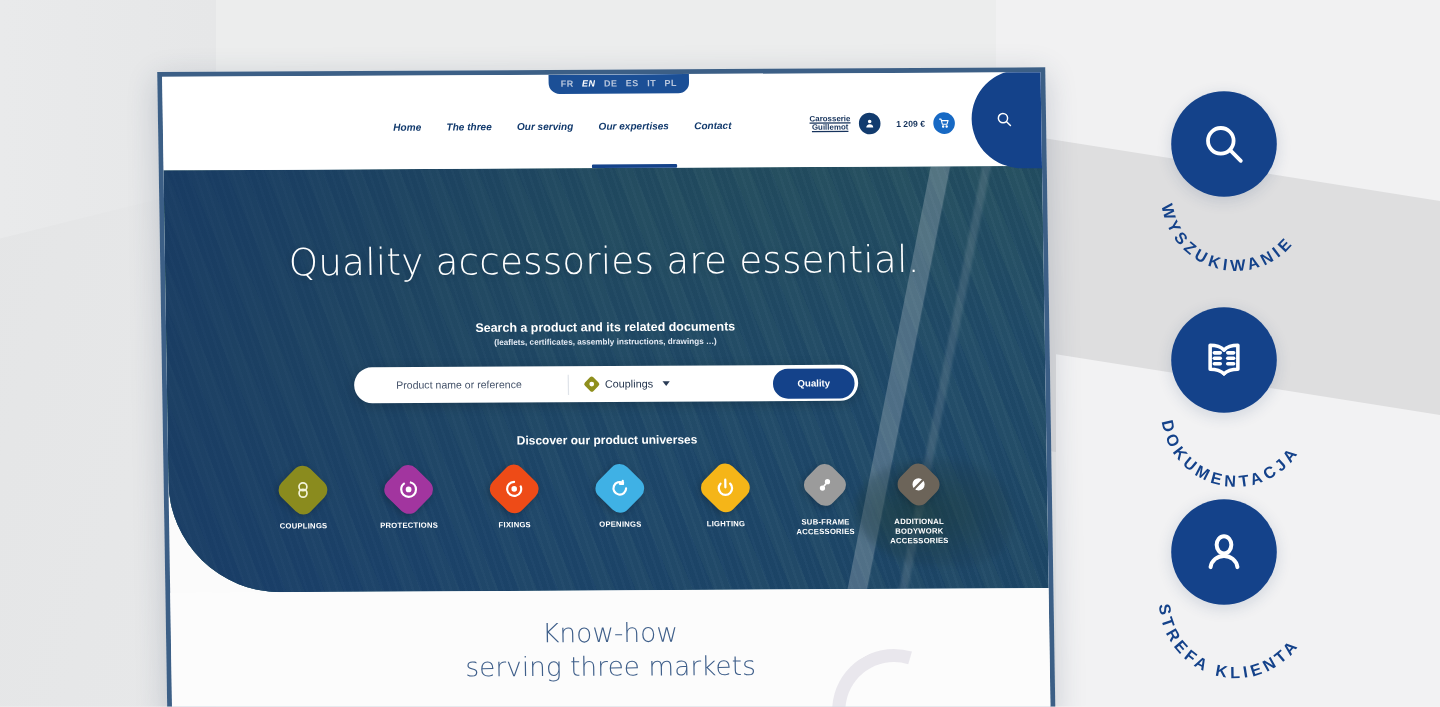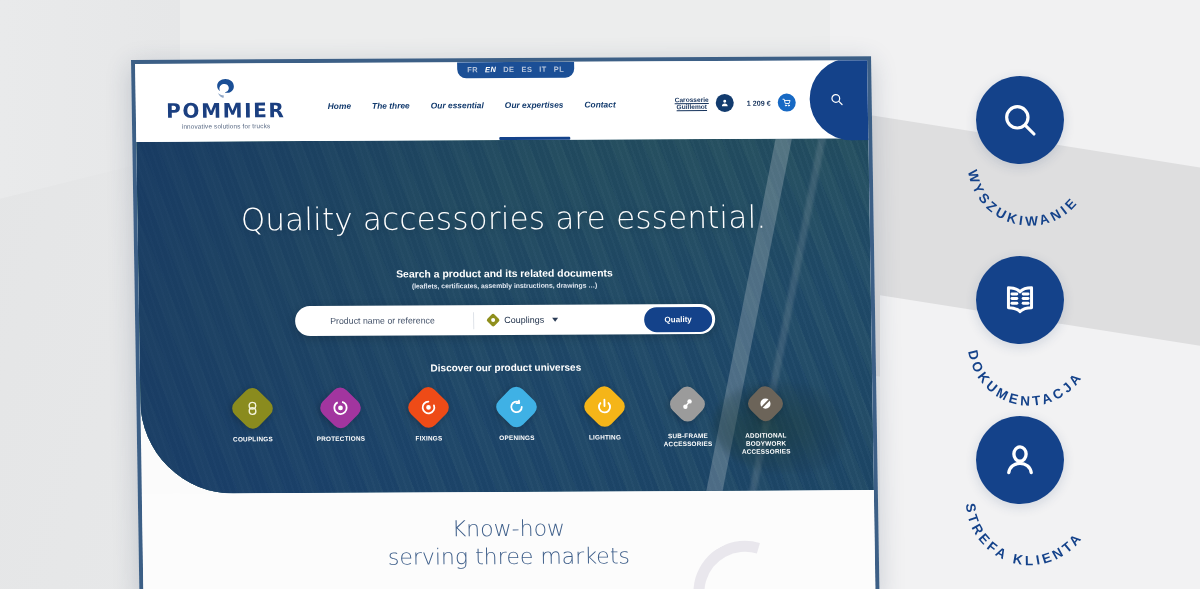--- a/index.html
+++ b/index.html
@@ -292,33 +292,25 @@
 
         <div class="lang-pill">
           <span>FR</span>
           <span class="active">EN</span>
           <span>DE</span>
           <span>ES</span>
           <span>IT</span>
           <span>PL</span>
         </div>
 
-        <div class="logo">
-          <svg class="logo-mark" viewBox="0 0 24 24">
-            <path d="M12 1.6c5.2 0 9.2 3.3 9.2 7.9 0 4.3-3.3 7.2-7.4 7.2-1.1 0-2-.2-2.7-.6 2.6-.3 4.6-2.2 4.6-4.7 0-2.6-2.1-4.4-4.9-4.4-3.1 0-5.4 2.2-5.4 5.3 0 1 .2 1.9.6 2.7C3.9 13.3 3 11.3 3 9.2 3 4.8 7 1.6 12 1.6z" fill="#1b4f96"></path>
-            <path d="M9.6 22.4c-2.8-.9-4.9-3-5.7-5.6 1.6 1.6 3.8 2.6 6.3 2.8l-.6 2.8z" fill="#8fa6c6"></path>
-          </svg>
-          <div class="logo-word">POMMIER</div>
-          <div class="logo-tag">innovative solutions for trucks</div>
-        </div>
 
         <div class="nav">
           <a href="#">Home</a>
           <a href="#">The three</a>
-          <a href="#">Our essential</a>
+          <a href="#">Our serving</a>
           <a href="#" class="active">Our expertises</a>
           <a href="#">Contact</a>
         </div>
 
         <div class="acct">
           <div class="acct-name">
             <div>Carosserie</div>
             <div>Guillemot</div>
           </div>
           <div class="circ-icon circ-dark">

